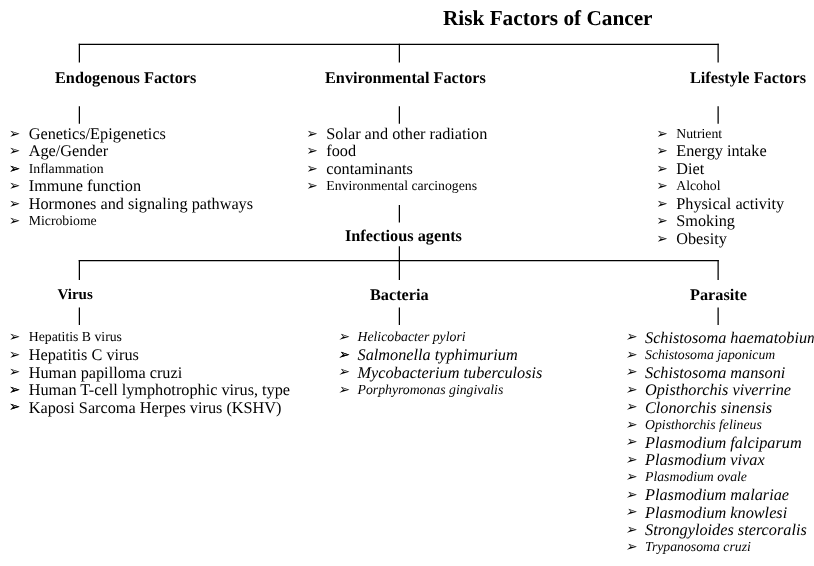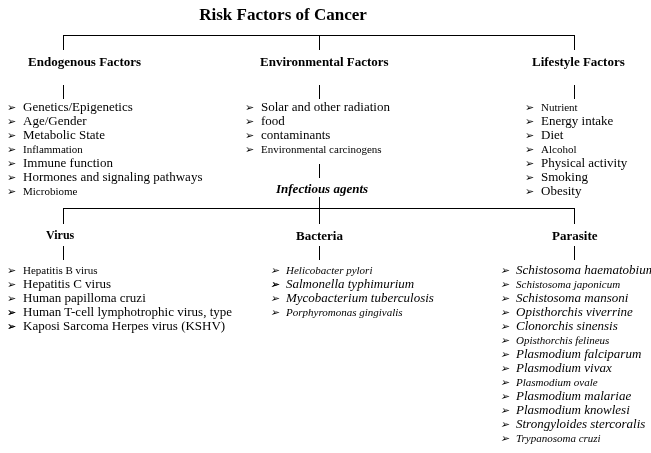--- a/index.html
+++ b/index.html
@@ -1,50 +1,50 @@
 <!DOCTYPE html>
 <html><head>
 <meta charset="utf-8">
 <style>
   html, body { margin: 0; padding: 0; background: #ffffff; }
   body { width: 651px; height: 453px; position: relative; overflow: hidden;
          font-family: "Liberation Serif", serif; color: #000; }
   .abs { position: absolute; }
-  .title { left: 0; width: 522px; top: 5px; text-align: center; font-weight: bold; font-size: 17px; padding-left: 22px; }
+  .title { left: 0; width: 522px; top: 5px; text-align: right; font-weight: bold; font-size: 17px; }
   .hdr { font-weight: bold; font-size: 13px; white-space: nowrap; }
   .line { position: absolute; background: #000; }
   ul { list-style: none; margin: 0; padding: 0; position: absolute; }
   li { white-space: nowrap; line-height: 14px; position: relative; padding-left: 16px; }
   li .arrow { position: absolute; left: 0; top: 0; font-size: 11px; }
   .fs-s { font-size: 11px; }
   .fs-m { font-size: 13px; }
   .it { font-style: italic; }
 </style>
 </head>
 <body>
 
 <div class="abs title">Risk Factors of Cancer</div>
 
 <div class="line" style="left:63px;top:35px;width:512px;height:1px;"></div>
 <div class="line" style="left:319px;top:35px;width:1px;height:15px;"></div>
 <div class="line" style="left:63px;top:35px;width:1px;height:15px;"></div>
 <div class="line" style="left:574px;top:35px;width:1px;height:15px;"></div>
 
-<div class="abs hdr" style="left:28px;top:54px;">Endogenous Factors</div>
+<div class="abs hdr" style="left:44px;top:54px;">Endogenous Factors</div>
 <div class="abs hdr" style="left:260px;top:54px;font-family:Liberation Serif, serif;">Environmental Factors</div>
-<div class="abs hdr" style="left:532px;top:54px;">Lifestyle Factors</div>
+<div class="abs hdr" style="left:552px;top:54px;">Lifestyle Factors</div>
 
 <div class="line" style="left:63px;top:85px;width:1px;height:14px;"></div>
 <div class="line" style="left:319px;top:85px;width:1px;height:14px;"></div>
 <div class="line" style="left:574px;top:85px;width:1px;height:14px;"></div>
 
 <ul style="left:7px;top:100px;">
   <li class="fs-m"><span class="arrow">➢</span><span>Genetics/Epigenetics</span></li>
   <li class="fs-m"><span class="arrow">➢</span><span>Age/Gender</span></li>
-  <li class="fs-m"><span class="arrow">➢</span><span>Metabolic State</span></li>
+  <li class="fs-m"><span class="arrow">➢</span></li>
   <li class="fs-s"><span class="arrow">➢</span><span>Inflammation</span></li>
   <li class="fs-m"><span class="arrow">➢</span><span>Immune function</span></li>
   <li class="fs-m"><span class="arrow">➢</span><span>Hormones and signaling pathways</span></li>
   <li class="fs-s"><span class="arrow">➢</span><span>Microbiome</span></li>
 </ul>
 
 <ul style="left:245px;top:100px;">
   <li class="fs-m"><span class="arrow">➢</span><span>Solar and other radiation</span></li>
   <li class="fs-m"><span class="arrow">➢</span><span>food</span></li>
   <li class="fs-m"><span class="arrow">➢</span><span>contaminants</span></li>
@@ -55,21 +55,21 @@
   <li class="fs-s"><span class="arrow">➢</span><span>Nutrient</span></li>
   <li class="fs-m"><span class="arrow">➢</span><span>Energy intake</span></li>
   <li class="fs-m"><span class="arrow">➢</span><span>Diet</span></li>
   <li class="fs-s"><span class="arrow">➢</span><span>Alcohol</span></li>
   <li class="fs-m"><span class="arrow">➢</span><span>Physical activity</span></li>
   <li class="fs-m"><span class="arrow">➢</span><span>Smoking</span></li>
   <li class="fs-m"><span class="arrow">➢</span><span>Obesity</span></li>
 </ul>
 
 <div class="line" style="left:319px;top:164px;width:1px;height:14px;"></div>
-<div class="abs hdr" style="left:276px;top:181px;font-style:italic;">Infectious agents</div>
+<div class="abs hdr" style="left:276px;top:181px;">Infectious agents</div>
 <div class="line" style="left:319px;top:197px;width:1px;height:12px;"></div>
 
 <div class="line" style="left:63px;top:208px;width:512px;height:1px;"></div>
 <div class="line" style="left:63px;top:208px;width:1px;height:16px;"></div>
 <div class="line" style="left:319px;top:208px;width:1px;height:16px;"></div>
 <div class="line" style="left:574px;top:208px;width:1px;height:16px;"></div>
 
 <div class="abs hdr" style="left:46px;top:228px;font-size:12px;">Virus</div>
 <div class="abs hdr" style="left:296px;top:228px;">Bacteria</div>
 <div class="abs hdr" style="left:552px;top:228px;">Parasite</div>

